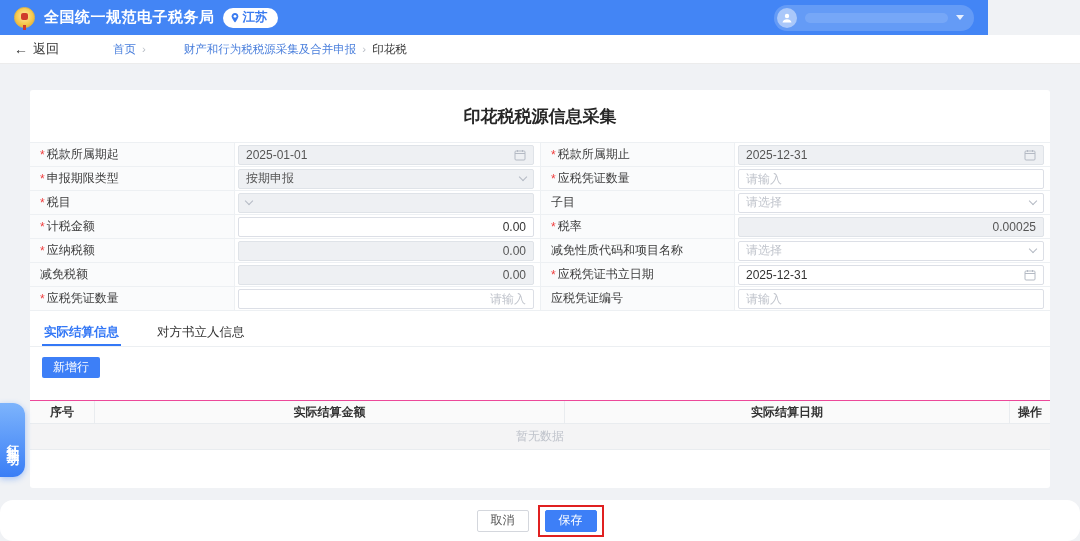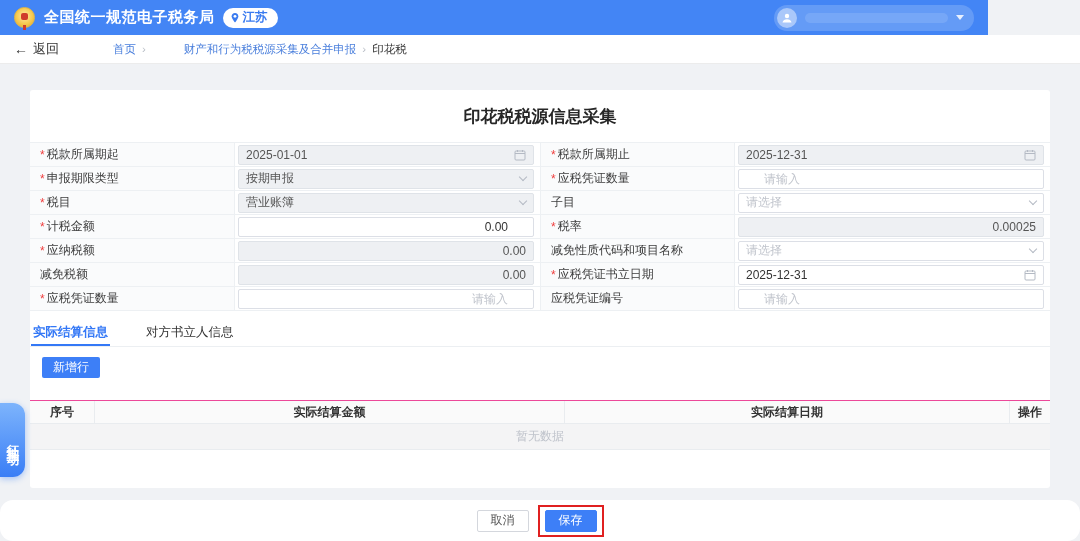--- a/index.html
+++ b/index.html
@@ -56,29 +56,29 @@
   .fcell.l { width:305px; }
   .fcell.r { width:315px; }
   .req { color:#f03e3e; margin-right:2px; }
   .ctl { position:relative; width:100%; height:20px; border:1px solid #dcdfe6; border-radius:2px;
     background:#fff; font-size:12px; display:flex; align-items:center; padding:0 7px; color:#333; }
   .ctl.disabled { background:#eef0f3; border-color:#dfe3e8; color:#555; }
   .ctl.right { justify-content:flex-end; }
   .ctl .ph { color:#c0c4cc; }
   .ctl .grow { flex:1; }
   .ctl-input { width:100%; height:20px; border:1px solid #dcdfe6; border-radius:2px;
-    font-size:12px; padding:0 25px; color:#333; outline:none;
+    font-size:12px; padding:0 7px; color:#333; outline:none;
     font-family:"Liberation Sans","DejaVu Sans",sans-serif; }
   .ctl-input::placeholder { color:#c0c4cc; }
   .ctl-input.right { text-align:right; }
   .chev { width:6px; height:6px; border-right:1.5px solid #b4bac4; border-bottom:1.5px solid #b4bac4;
     transform:rotate(45deg); margin-top:-3px; flex:0 0 auto; }
   .cal { width:12px; height:12px; flex:0 0 auto; }
   
-  .tabs { display:flex; gap:34px; padding:0 1px; margin-top:9px; border-bottom:1px solid #eceff2;
+  .tabs { display:flex; gap:34px; padding:0 12px; margin-top:9px; border-bottom:1px solid #eceff2;
     height:27px; }
   .tab { font-size:12.5px; color:#333; cursor:pointer; padding:4px 2px; }
   .tab.active { color:#3478f6; font-weight:bold; border-bottom:2px solid #3478f6; }
   
   .btn-add { margin:10px 0 0 12px; height:21px; padding:0 11px; background:#3d7ff7; color:#fff;
     font-size:12px; border:none; border-radius:2px; cursor:pointer;
     font-family:"Liberation Sans","DejaVu Sans",sans-serif; }
   
   .grid { margin-top:22px; border-top:1px solid #ec4899; }
   .thead { display:flex; background:#fafafa; border-bottom:1px solid #e9ecef; height:23px;
@@ -205,21 +205,20 @@
       </div>
     </div>
 
     <div class="frow">
       <div class="flabel l">
         <span class="req">*</span>
         <span>税目</span>
       </div>
       <div class="fcell l">
         <div class="ctl disabled">
-          <span class="grow">营业账簿</span>
           <span class="chev"></span>
         </div>
       </div>
       <div class="flabel r">
         <span>子目</span>
       </div>
       <div class="fcell r">
         <div class="ctl">
           <span class="grow ph">请选择</span>
           <span class="chev"></span>

